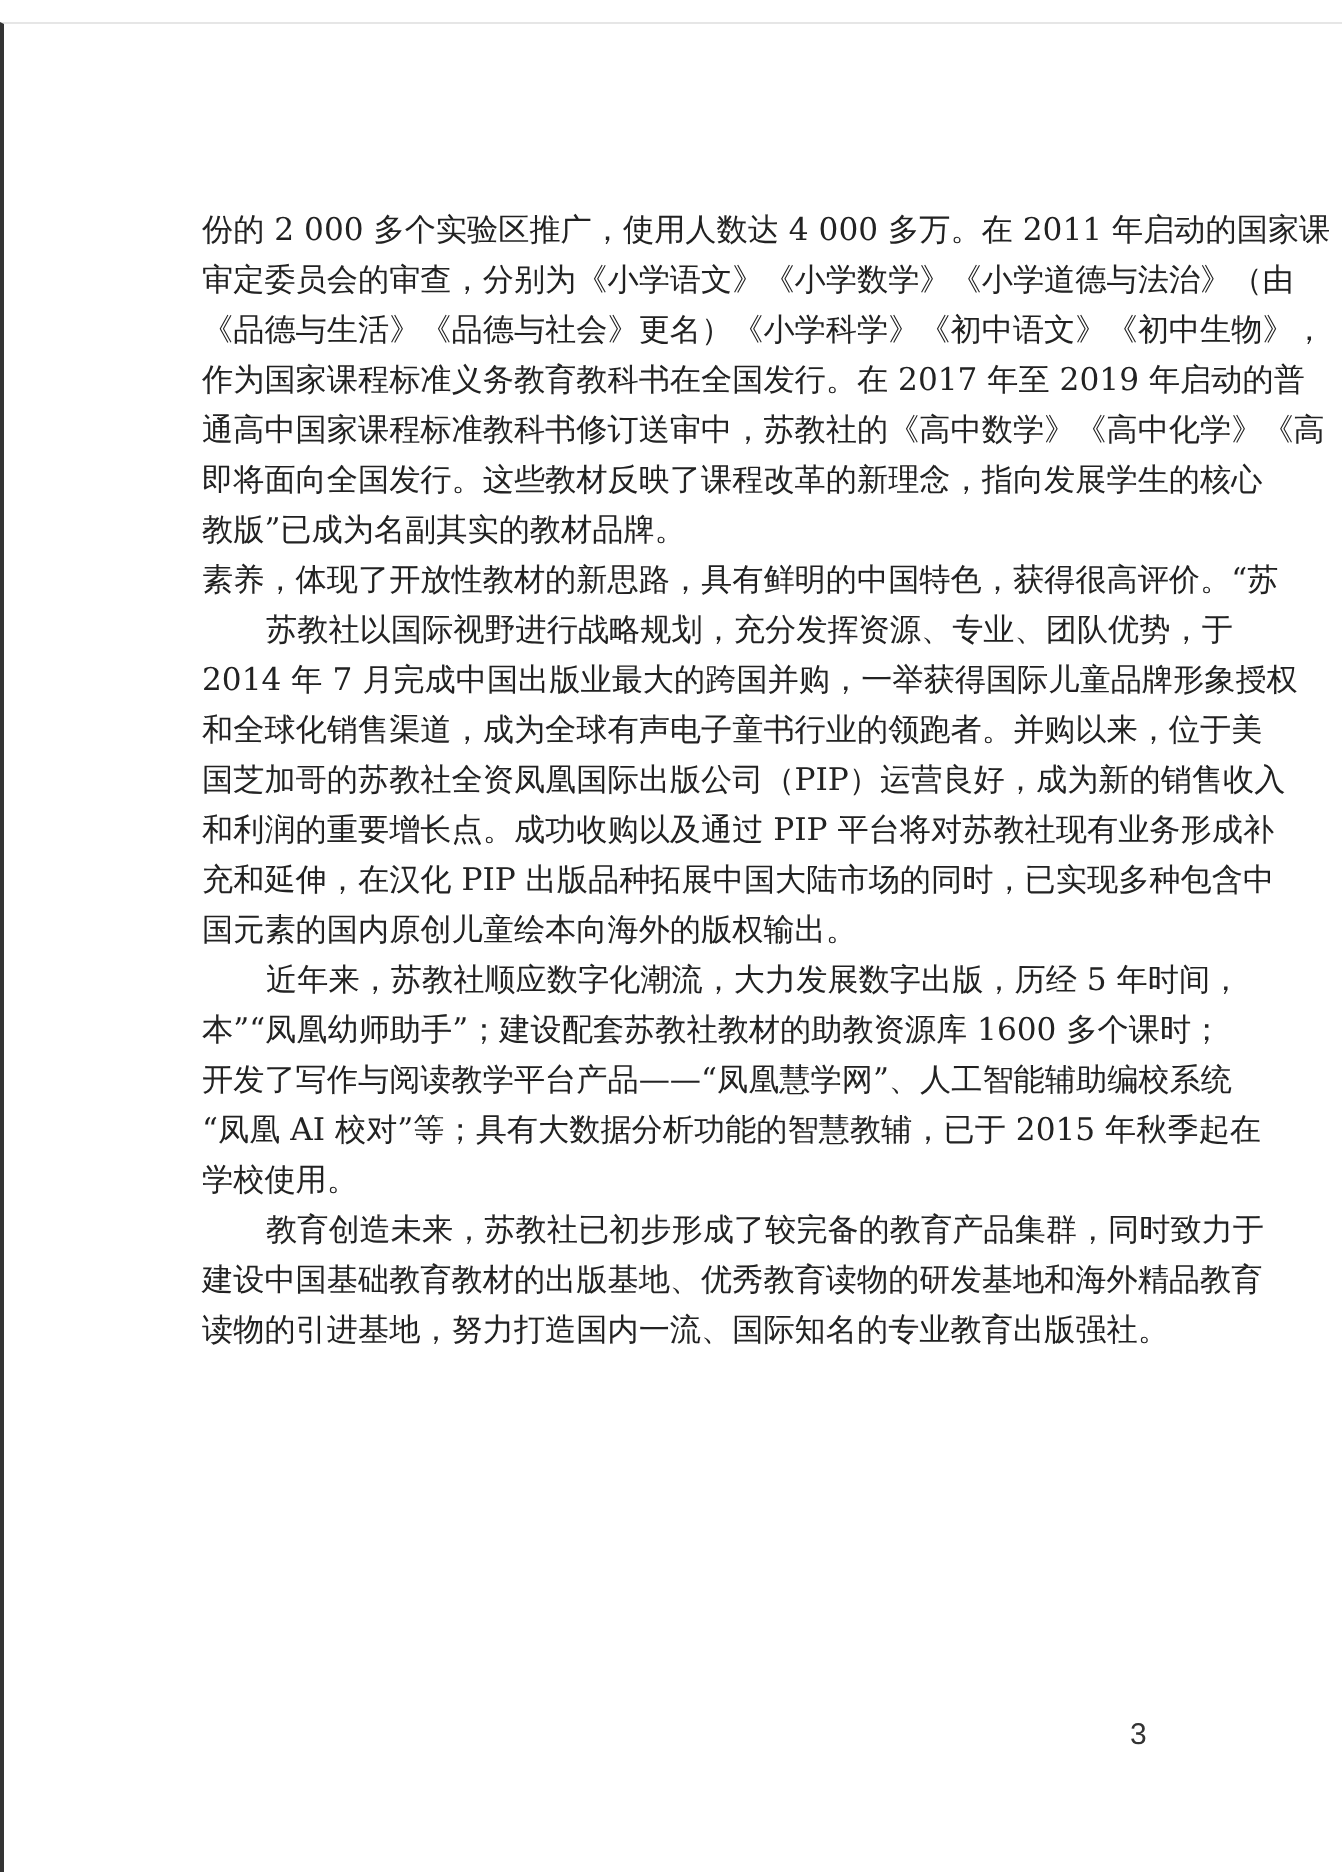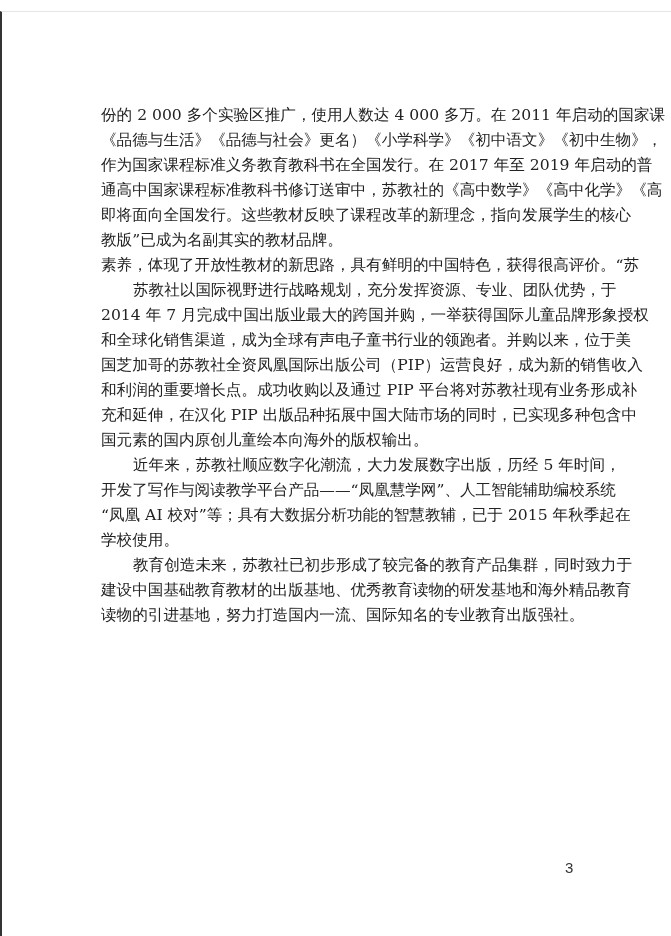--- a/index.html
+++ b/index.html
@@ -33,20 +33,21 @@
   }
 </style>
 </head>
 <body>
 
 <div class="page">
   <div class="body-text">
 
     <div>
       <span class="line">份的 2 000 多个实验区推广，使用人数达 4 000 多万。在 2011 年启动的国家课</span>
+      <span class="line">审定委员会的审查，分别为《小学语文》《小学数学》《小学道德与法治》（由</span>
       <span class="line">《品德与生活》《品德与社会》更名）《小学科学》《初中语文》《初中生物》，</span>
       <span class="line">作为国家课程标准义务教育教科书在全国发行。在 2017 年至 2019 年启动的普</span>
       <span class="line">通高中国家课程标准教科书修订送审中，苏教社的《高中数学》《高中化学》《高</span>
       <span class="line">即将面向全国发行。这些教材反映了课程改革的新理念，指向发展学生的核心</span>
       <span class="line last">教版”已成为名副其实的教材品牌。</span>
       <span class="line">素养，体现了开放性教材的新思路，具有鲜明的中国特色，获得很高评价。“苏</span>
     </div>
 
 
     <div>
@@ -54,20 +55,21 @@
       <span class="line">2014 年 7 月完成中国出版业最大的跨国并购，一举获得国际儿童品牌形象授权</span>
       <span class="line">和全球化销售渠道，成为全球有声电子童书行业的领跑者。并购以来，位于美</span>
       <span class="line">国芝加哥的苏教社全资凤凰国际出版公司（PIP）运营良好，成为新的销售收入</span>
       <span class="line">和利润的重要增长点。成功收购以及通过 PIP 平台将对苏教社现有业务形成补</span>
       <span class="line">充和延伸，在汉化 PIP 出版品种拓展中国大陆市场的同时，已实现多种包含中</span>
       <span class="line last">国元素的国内原创儿童绘本向海外的版权输出。</span>
     </div>
 
     <div>
       <span class="line indent">近年来，苏教社顺应数字化潮流，大力发展数字出版，历经 5 年时间，</span>
+      <span class="line">本”“凤凰幼师助手”；建设配套苏教社教材的助教资源库 1600 多个课时；</span>
       <span class="line">开发了写作与阅读教学平台产品——“凤凰慧学网”、人工智能辅助编校系统</span>
       <span class="line">“凤凰 AI 校对”等；具有大数据分析功能的智慧教辅，已于 2015 年秋季起在</span>
       <span class="line last">学校使用。</span>
     </div>
 
     <div>
       <span class="line indent">教育创造未来，苏教社已初步形成了较完备的教育产品集群，同时致力于</span>
       <span class="line">建设中国基础教育教材的出版基地、优秀教育读物的研发基地和海外精品教育</span>
       <span class="line last">读物的引进基地，努力打造国内一流、国际知名的专业教育出版强社。</span>
     </div>

